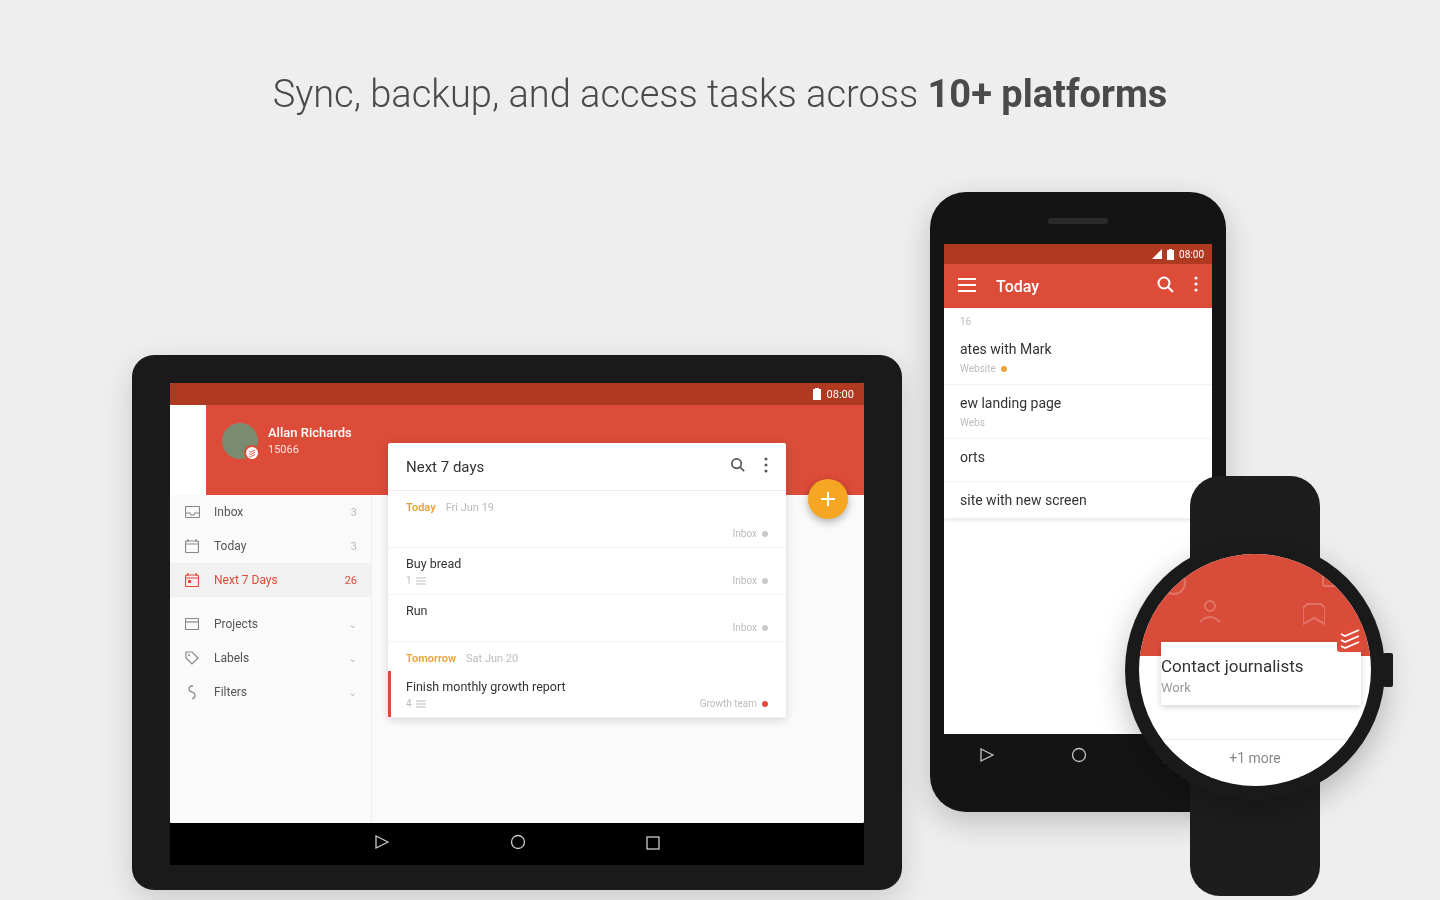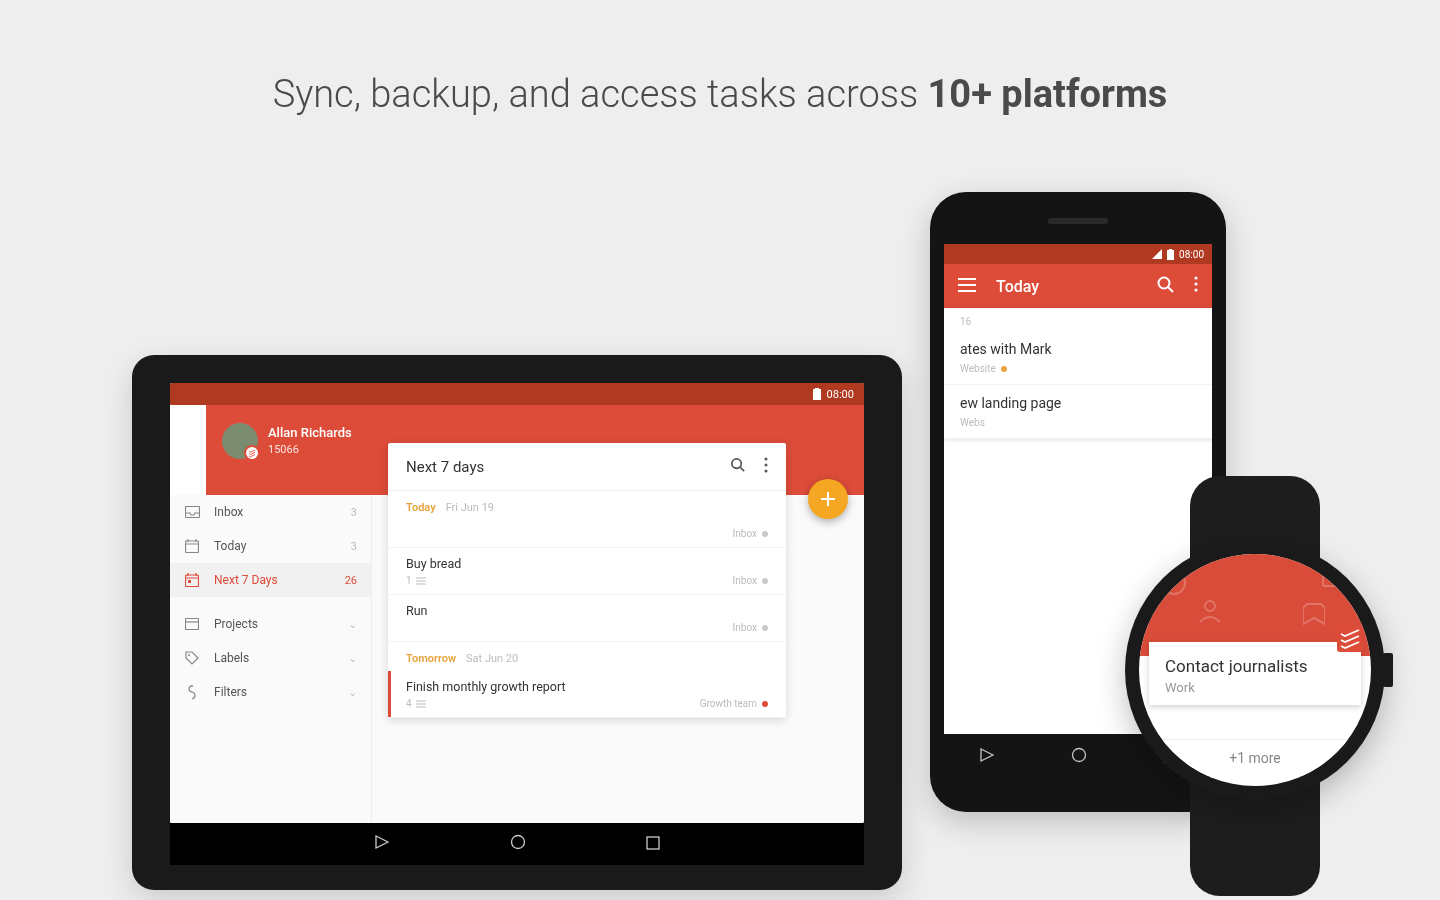--- a/index.html
+++ b/index.html
@@ -338,26 +338,26 @@
     position: relative;
     overflow: hidden;
   }
   .doodle {
     position: absolute;
     opacity: .22;
     stroke: #fff; fill: none; stroke-width: 2;
   }
   .watch-card {
     position: absolute;
-    left: 10px;
+    left: 22px;
     right: 10px;
     top: 38%;
     background: #fff;
     box-shadow: 0 2px 6px rgba(0,0,0,.18);
-    padding: 14px 16px 10px 16px;
+    padding: 14px 16px 10px 0;
   }
   .watch-tag {
     position: absolute;
     right: -2px;
     top: -16px;
     width: 26px; height: 26px;
   }
   .watch-task { font-size: 17px; color: #333; }
   .watch-proj { font-size: 13px; color: #999; margin-top: 4px; }
   .watch-more {
@@ -421,20 +421,27 @@
           <span>Website</span>
           <span class="proj-dot dot-orange"></span>
         </div>
       </div>
       <div class="ph-task">
         <div class="ph-task-title">ew landing page</div>
         <div class="ph-task-meta">
           <span>Webs</span>
         </div>
       </div>
+      <div class="ph-task">
+        <div class="ph-task-title">orts</div>
+        <div class="ph-task-meta"></div>
+      </div>
+      <div class="ph-task">
+        <div class="ph-task-title">site with new screen</div>
+      </div>
     </div>
   </div>
   <div class="phone-nav">
     <span>
       <svg width="16" height="16" viewBox="0 0 16 16">
           <path d="M14 8 L2 2 L2 14 Z" fill="none" stroke="#fff" stroke-width="1.3"></path>
         </svg>
     </span>
     <span>
       <svg width="16" height="16" viewBox="0 0 16 16">

